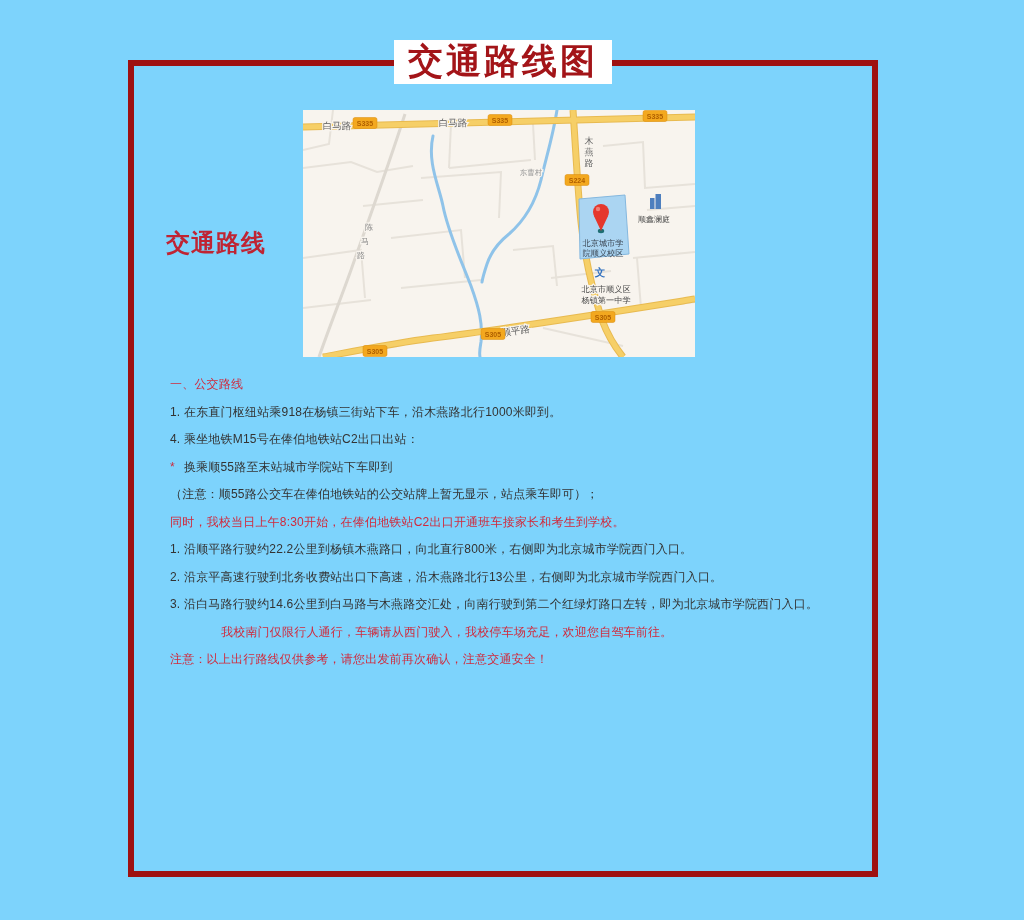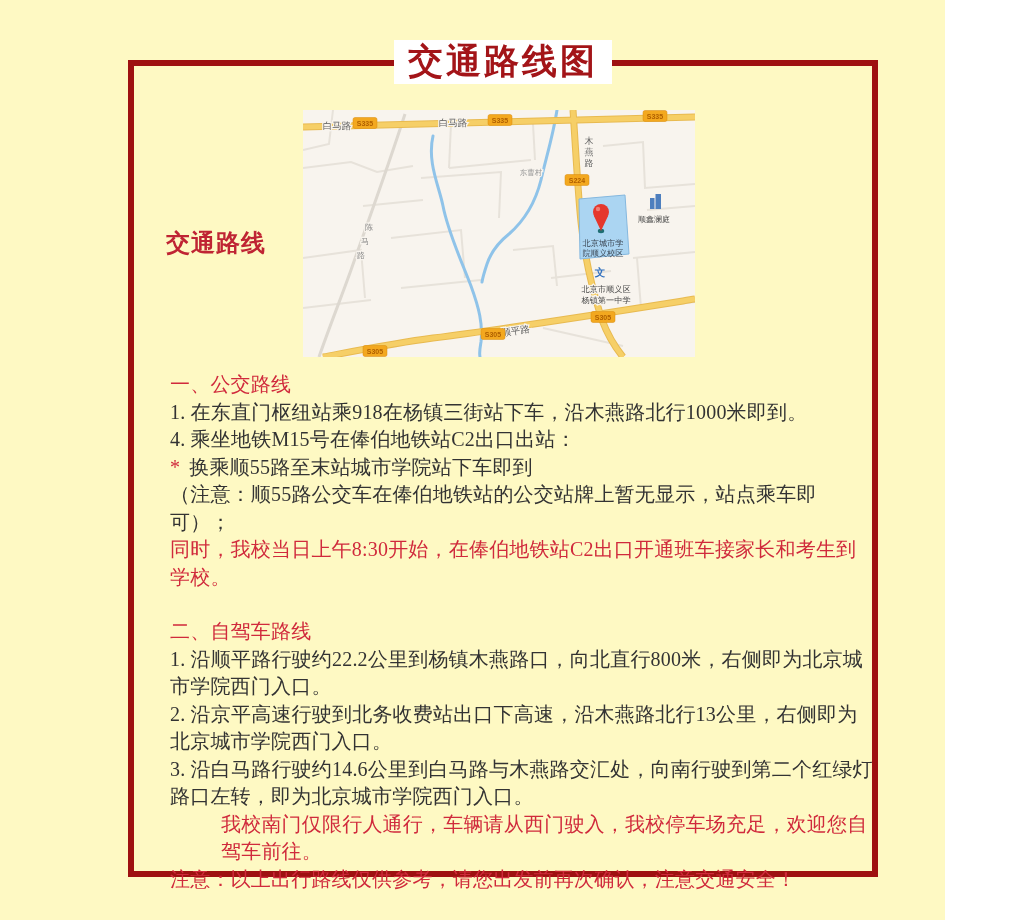--- a/index.html
+++ b/index.html
@@ -1,37 +1,37 @@
 <!DOCTYPE html>
 <html><head>
 <meta charset="utf-8">
 <style>
   html,body { margin:0; padding:0; background:#ffffff; }
   .canvas {
-    position:relative; width:945px; height:920px; background:#fef9c3; overflow:hidden;
+    position:relative; width:1024px; height:920px; background:#7dd3fc; overflow:hidden;
     font-family:"Liberation Sans","DejaVu Sans",sans-serif;
   }
   .frame {
     position:absolute; left:128px; top:60px; width:750px; height:817px;
     border:6px solid #9e1111; box-sizing:border-box;
   }
   .page-title {
     position:absolute; left:503px; top:40px; transform:translateX(-50%);
     background:#ffffff; padding:0 14px; z-index:2; white-space:nowrap;
     font-family:"Liberation Serif","DejaVu Serif",serif;
     font-size:35px; font-weight:bold; color:#a31418; letter-spacing:3px; line-height:44px;
   }
   .side-label {
     position:absolute; left:166px; top:227px;
     font-size:24px; font-weight:bold; color:#bf2433; letter-spacing:1px;
   }
   .map-wrap { position:absolute; left:303px; top:110px; width:392px; height:247px; }
   .content {
     position:absolute; left:170px; top:371px; width:704px;
-    font-size:20px; line-height:27.5px; color:#333333; letter-spacing:0.2px;font-family:Liberation Serif, serif;
+    font-size:12px; line-height:27.5px; color:#333333; letter-spacing:0.2px;
   }
   .line { min-height:27.5px; }
   .red { color:#d02a3c; }
   .heading { color:#d02a3c; }
   .drive-gap { margin-top:27px; }
   .indent { padding-left:51px; }
   .star { margin-right:9px; }
   svg text { font-family:"Liberation Sans","DejaVu Sans",sans-serif; }
   .halo { paint-order:stroke; stroke:#f8f4ee; stroke-width:2.5px; }
 </style>
@@ -169,21 +169,20 @@
   </div>
 
   <div class="content">
     <div class="line heading">一、公交路线</div>
     <div class="line">1. 在东直门枢纽站乘918在杨镇三街站下车，沿木燕路北行1000米即到。</div>
     <div class="line">4. 乘坐地铁M15号在俸伯地铁站C2出口出站：</div>
     <div class="line"><span class="red star">*</span><span>换乘顺55路至末站城市学院站下车即到</span></div>
     <div class="line">（注意：顺55路公交车在俸伯地铁站的公交站牌上暂无显示，站点乘车即可）；</div>
     <div class="line red">同时，我校当日上午8:30开始，在俸伯地铁站C2出口开通班车接家长和考生到学校。</div>
 
-    <div class="line heading drive-gap">二、自驾车路线</div>
     <div class="line">1. 沿顺平路行驶约22.2公里到杨镇木燕路口，向北直行800米，右侧即为北京城市学院西门入口。</div>
     <div class="line">2. 沿京平高速行驶到北务收费站出口下高速，沿木燕路北行13公里，右侧即为北京城市学院西门入口。</div>
     <div class="line">3. 沿白马路行驶约14.6公里到白马路与木燕路交汇处，向南行驶到第二个红绿灯路口左转，即为北京城市学院西门入口。</div>
     <div class="line red indent">我校南门仅限行人通行，车辆请从西门驶入，我校停车场充足，欢迎您自驾车前往。</div>
     <div class="line red">注意：以上出行路线仅供参考，请您出发前再次确认，注意交通安全！</div>
   </div>
 
 </div>
 
 </body></html>

